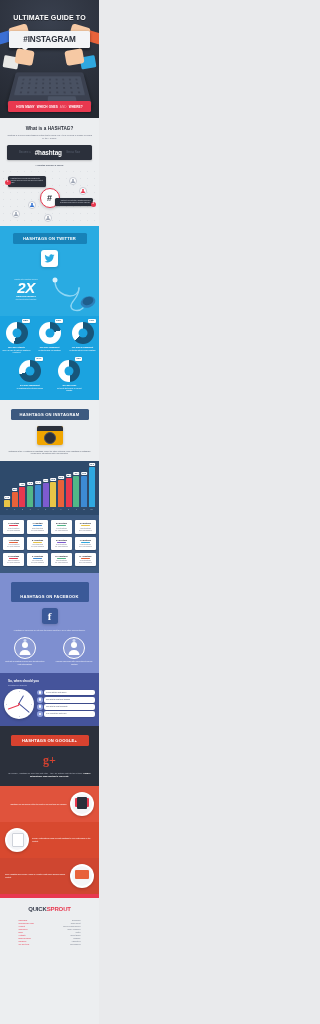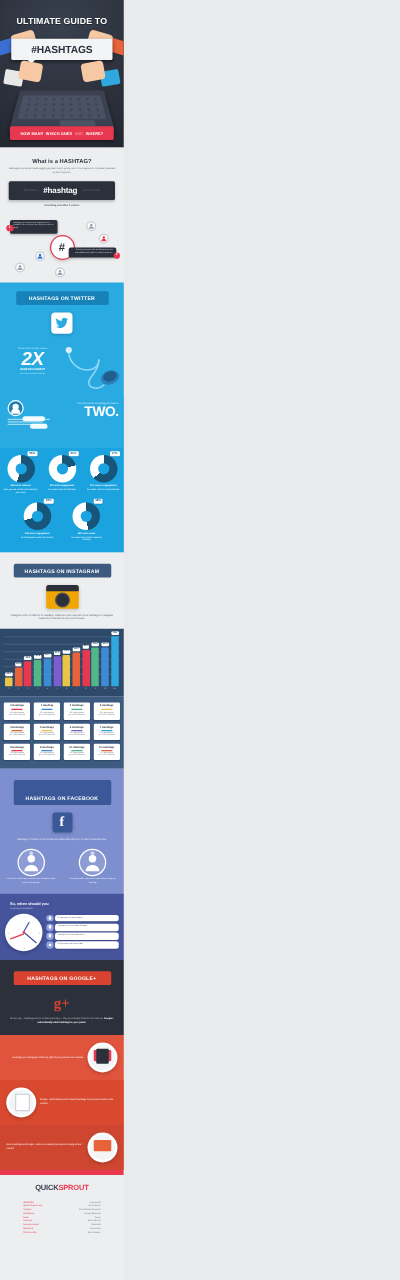--- a/index.html
+++ b/index.html
@@ -277,21 +277,21 @@
     <div class="hand hand-l1">
       <span class="sleeve"></span>
         <span class="skin"></span>
     </div>
     <div class="hand hand-r1">
       <span class="sleeve"></span>
         <span class="skin"></span>
     </div>
 
     <div class="hero-plate">
-      <div class="hero-plate-txt">#HASHTAGS</div>
+      <div class="hero-plate-txt">#INSTAGRAM</div>
     </div>
 
     <div class="hand hand-l2">
       <span class="sleeve"></span>
         <span class="skin"></span>
     </div>
     <div class="hand hand-r2">
       <span class="sleeve"></span>
         <span class="skin"></span>
     </div>
@@ -389,39 +389,20 @@
           <path d="M14 10 C14 32, 34 40, 44 40 C54 40, 62 34, 62 24" fill="none" stroke="#8fd6f4" stroke-width="2.6" stroke-linecap="round"></path>
           <path d="M62 24 C62 44, 46 50, 46 60" fill="none" stroke="#8fd6f4" stroke-width="2.6" stroke-linecap="round"></path>
           <path d="M46 60 C46 70, 62 72, 70 64" fill="none" stroke="#8fd6f4" stroke-width="2.6" stroke-linecap="round"></path>
           <circle cx="14" cy="8" r="5" fill="#d8f0fb"></circle>
           <ellipse cx="80" cy="52" rx="15" ry="11" fill="#2d7fb8" transform="rotate(-20 80 52)"></ellipse>
           <ellipse cx="80" cy="50" rx="11" ry="8" fill="#1f5f8d" transform="rotate(-20 80 50)"></ellipse>
         </svg>
       </div>
     </div>
 
-    <div class="tw-two">
-      <div class="persona">
-        <div class="ava">
-            <i></i>
-            <b></b>
-          </div>
-        <div class="lines">
-          <span style="width:34px"></span>
-            <span style="width:28px"></span>
-            <span style="width:31px"></span>
-        </div>
-      </div>
-      <div class="bubble"></div>
-      <div class="bubble b2"></div>
-      <div class="right">
-        <div class="lbl blur">The ideal number of hashtags per tweet is</div>
-        <div class="big">TWO.</div>
-      </div>
-    </div>
 
     <div class="donuts">
       <div class="donut-row">
         <div class="donut-col">
           <div class="donut" style="background:conic-gradient(#17567a 0 55%, #ffffff 55% 100%);">
             <div class="hole"></div>
             <div class="pct">55%</div>
           </div>
           <div class="cap blur">
             <b>55% more retweets</b>

